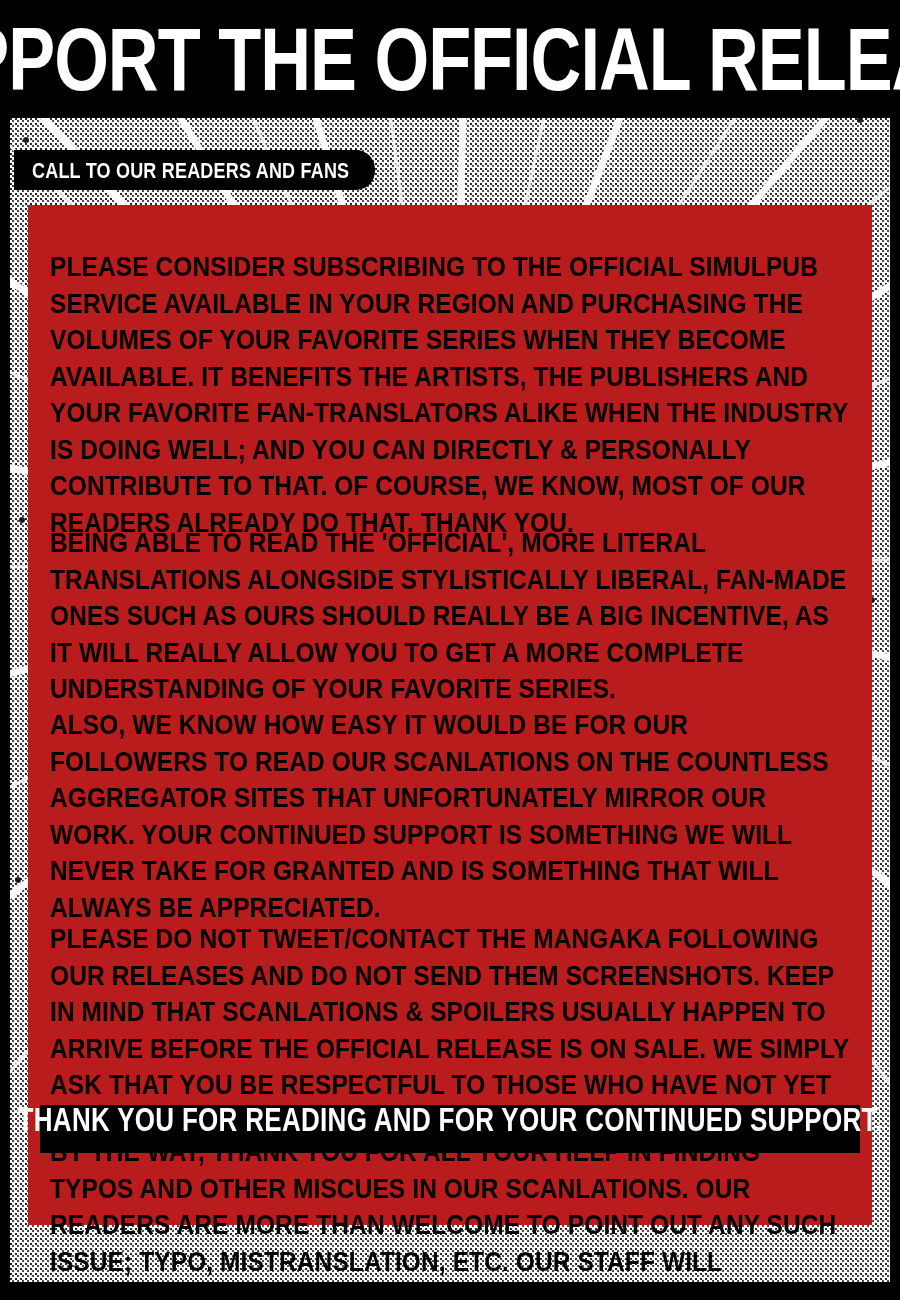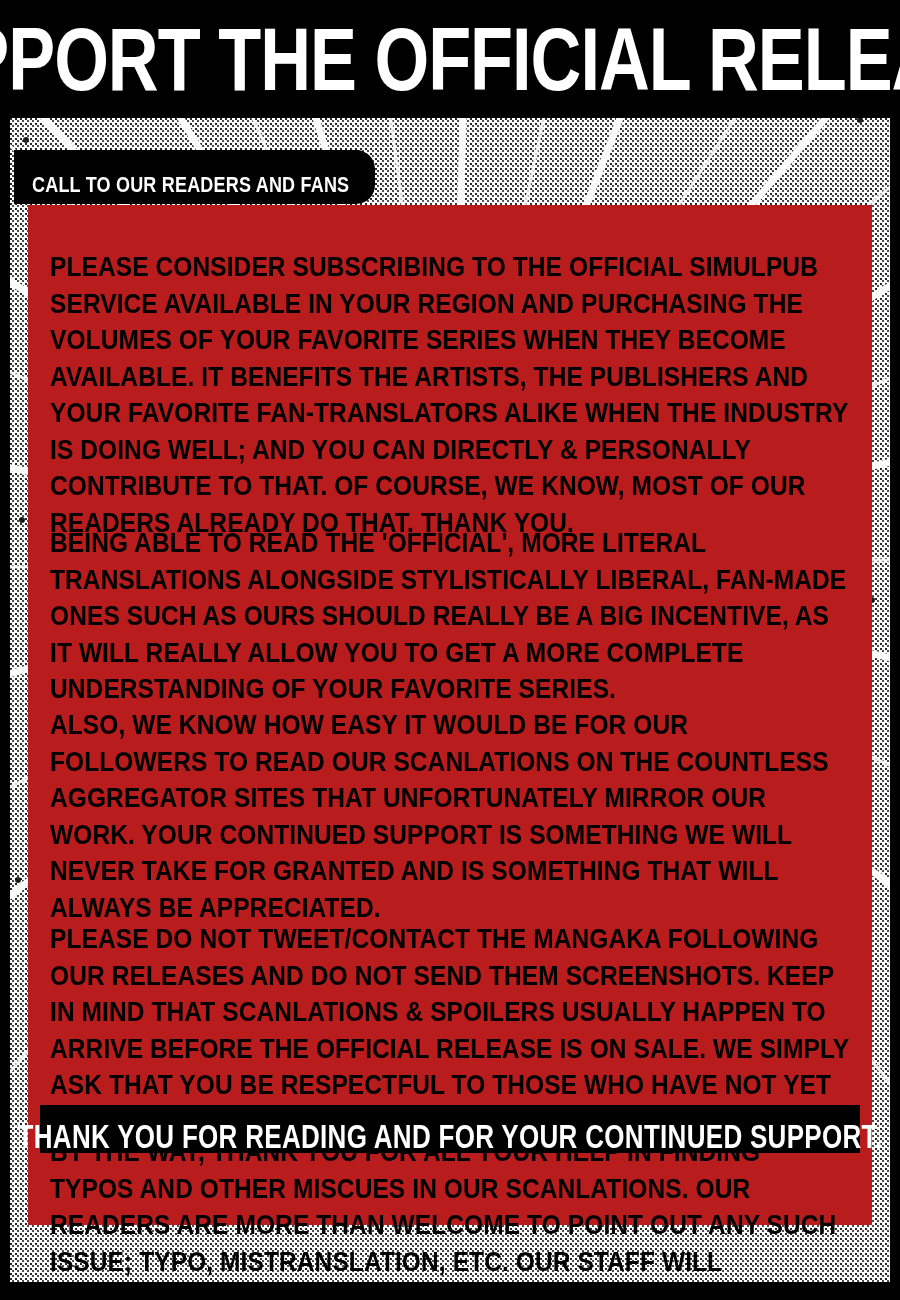--- a/index.html
+++ b/index.html
@@ -75,21 +75,21 @@
   }
 
   
   .label-tab {
     position: absolute;
     left: 14px;
     top: 150px;
     height: 38px;
     background: #000000;
     border-radius: 0 19px 19px 0;
-    padding: 16px 26px 0 18px;
+    padding: 2px 26px 0 18px;
     display: flex;
     align-items: center;
     z-index: 6;
   }
   .label-tab .label-text {
     color: #ffffff;
     font-weight: bold;
     font-size: 18px;
     letter-spacing: 0.2px;
     transform: scaleY(1.22);
@@ -128,21 +128,21 @@
 
   
   .thanks-bar {
     position: absolute;
     left: 40px;
     top: 1105px;
     width: 820px;
     height: 48px;
     background: #000000;
     display: flex;
-    align-items: flex-end;
+    align-items: flex-start;
     justify-content: center;
     z-index: 7;
   }
   .thanks-bar .thanks-text {
     color: #ffffff;
     font-weight: bold;
     font-size: 26px;
     letter-spacing: 0.3px;
     transform: scaleY(1.25);
     white-space: nowrap;

